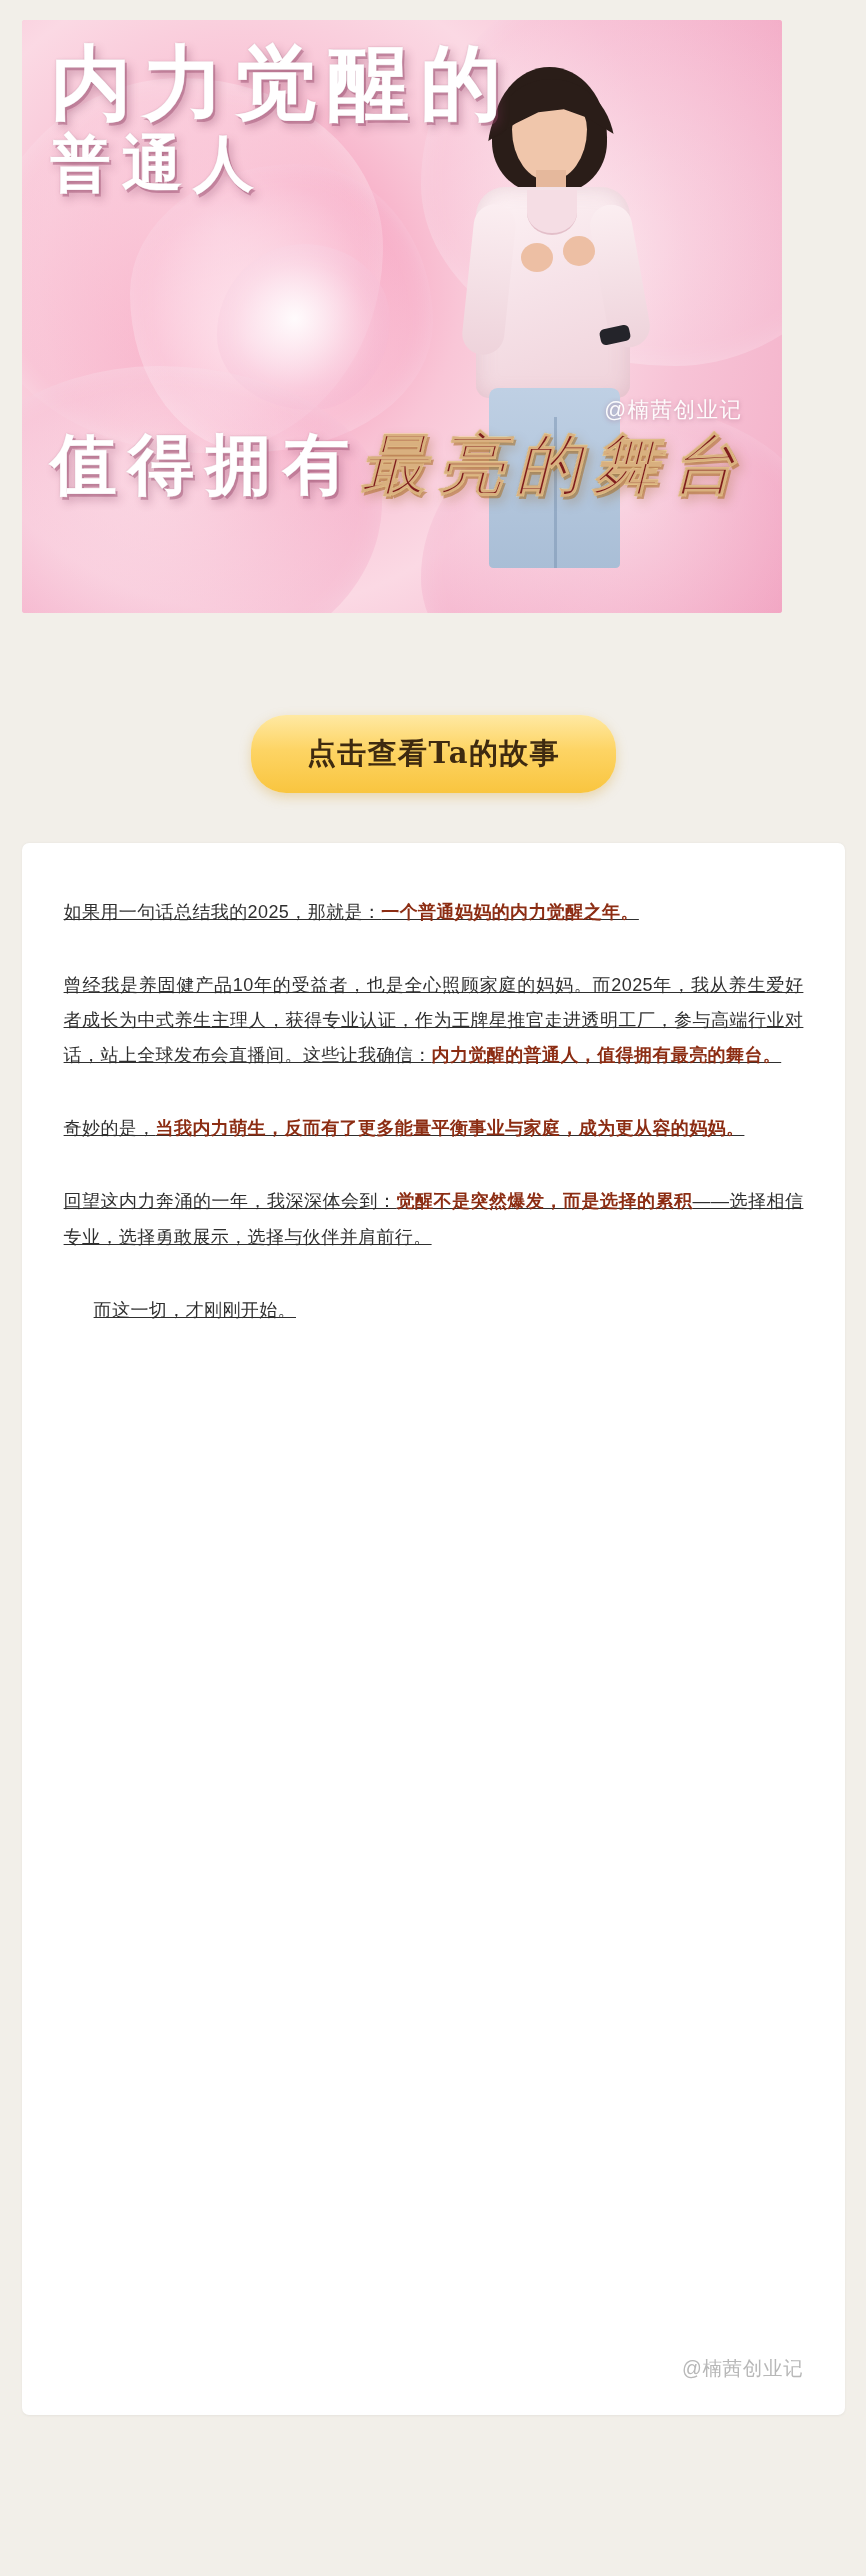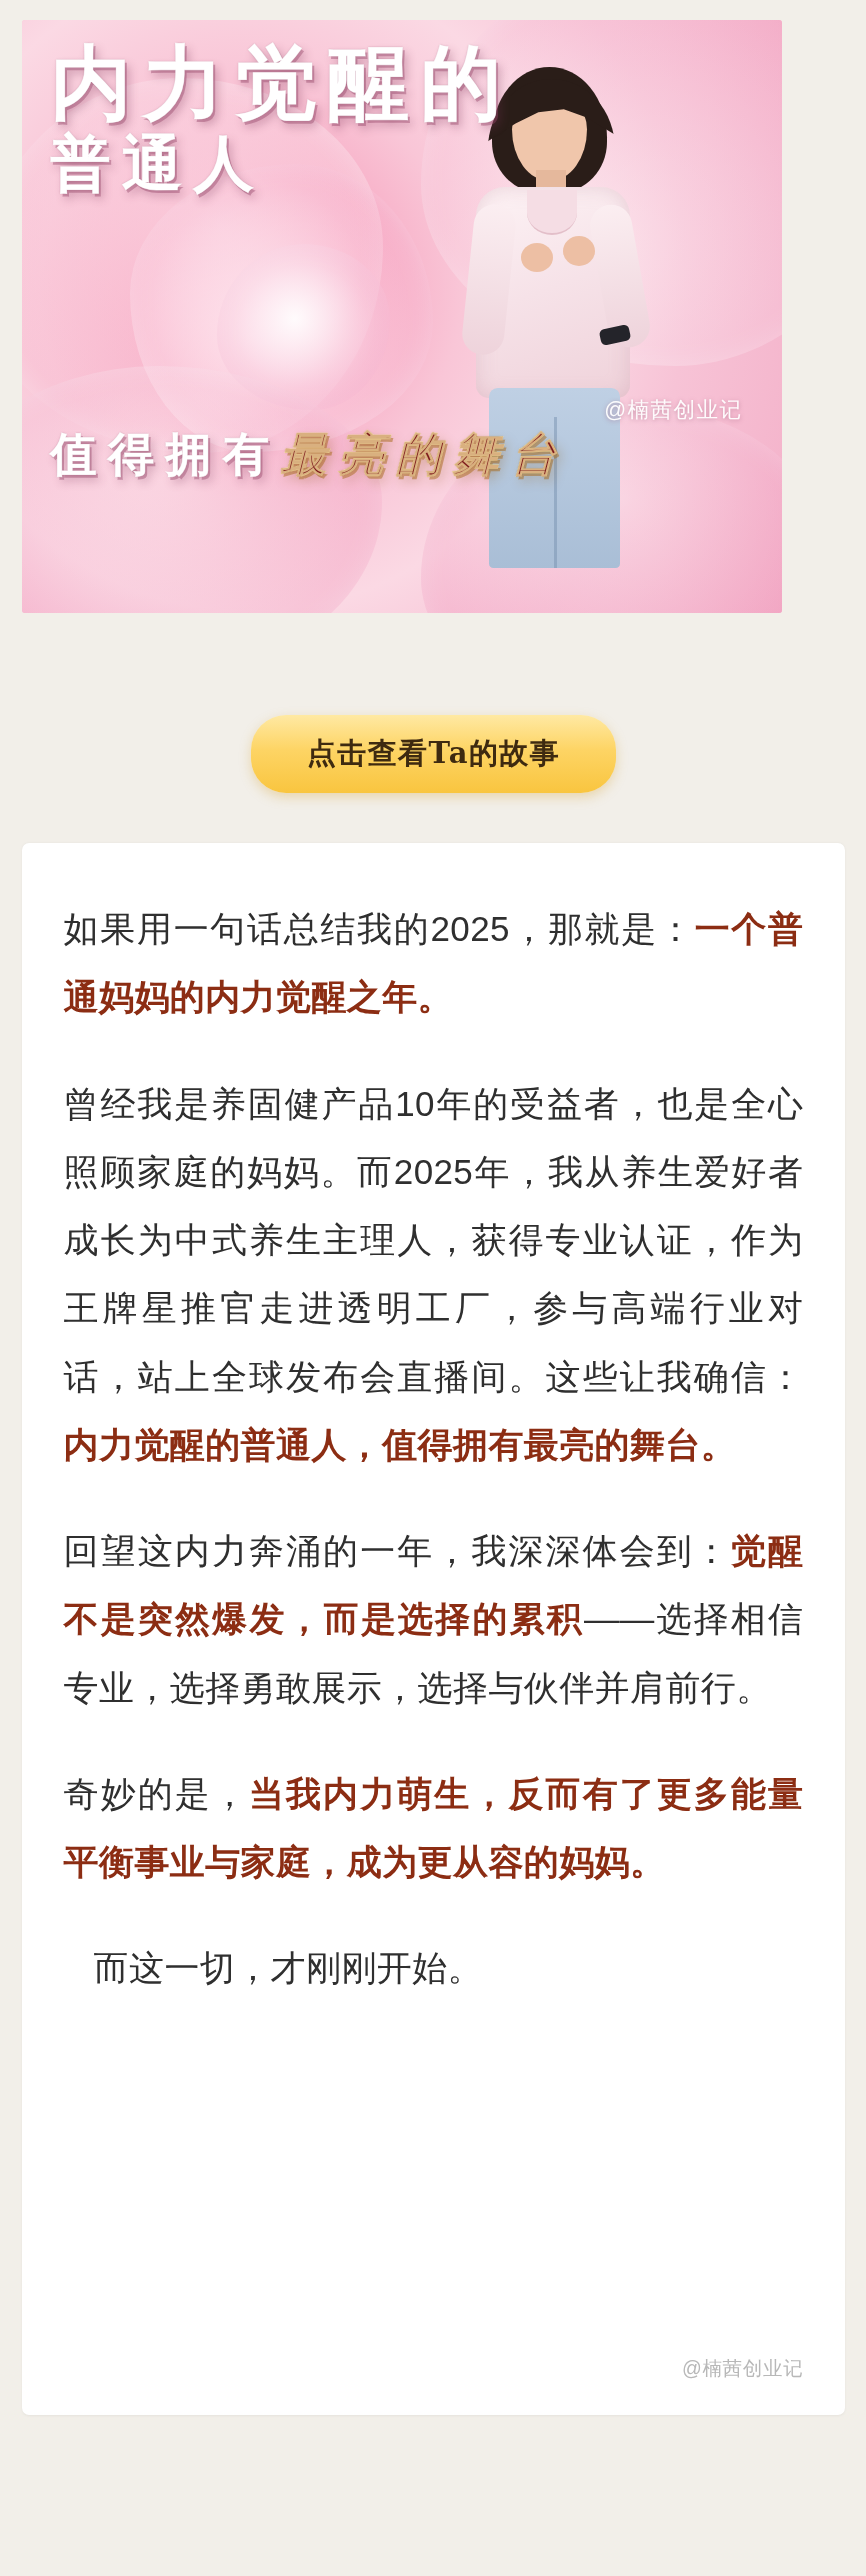--- a/index.html
+++ b/index.html
@@ -147,21 +147,21 @@
     color: #ffffff;
     text-shadow:
       0 0 1.4px rgba(130,60,90,0.55),
       2.2px 2.9px 0 rgba(150,70,105,0.42),
       4.3px 5.8px 10px rgba(120,50,85,0.32);
     -webkit-text-stroke: 0.7px rgba(255,255,255,0.6);
   }
   .title-1 { font-size: 81px; margin: 0 0 10px 0; }
   .title-2 { font-size: 60px; margin: 0 0 13px 0; }
   .title-3 {
-    font-size: 46px;
+    font-size: 66px;
     margin: 0;
     display: flex;
     align-items: baseline;
   }
   .title-3 .plain {
     color: #ffffff;
     text-shadow:
       0 0 1.4px rgba(130,60,90,0.55),
       2.2px 2.9px 0 rgba(150,70,105,0.42),
       4.3px 5.8px 10px rgba(120,50,85,0.32);
@@ -215,27 +215,28 @@
   .card {
     background: #ffffff;
     border-radius: 7.2px;
     padding: 52px 42px 29px 42px;
     box-shadow: 0 0.7px 2.9px rgba(0,0,0,0.05);
     position: relative;
     min-height: 1572px;
     box-sizing: border-box;
   }
   .para {
-    font-size: 35px;
+    font-size: 18px;
     line-height: 1.95;
     color: #2f2f2f;
     margin: 0 0 38px 0;
     letter-spacing: 0.4px;
     text-align: justify;
     font-family: "Liberation Sans", "DejaVu Sans", sans-serif;
+    text-decoration: underline;
   }
   .para:last-of-type { margin-bottom: 0; margin-left: 30px; }
   .em {
     color: #8c2d13;
     font-weight: bold;
   }
   .card-handle {
     position: absolute;
     right: 42px;
     bottom: 33px;
@@ -290,21 +291,21 @@
   </div>
 
   <div class="cta-wrap">
     <button class="cta-button">点击查看Ta的故事</button>
   </div>
 
   <div class="card">
     <div id="article-body">
         <p class="para"><span>如果用一句话总结我的2025，那就是：</span><span class="em">一个普通妈妈的内力觉醒之年。</span></p>
         <p class="para"><span>曾经我是养固健产品10年的受益者，也是全心照顾家庭的妈妈。而2025年，我从养生爱好者成长为中式养生主理人，获得专业认证，作为王牌星推官走进透明工厂，参与高端行业对话，站上全球发布会直播间。这些让我确信：</span><span class="em">内力觉醒的普通人，值得拥有最亮的舞台。</span></p>
+        <p class="para"><span>奇妙的是，</span><span class="em">当我内力萌生，反而有了更多能量平衡事业与家庭，成为更从容的妈妈。</span></p>
         <p class="para"><span>回望这内力奔涌的一年，我深深体会到：</span><span class="em">觉醒不是突然爆发，而是选择的累积</span><span>——选择相信专业，选择勇敢展示，选择与伙伴并肩前行。</span></p>
-        <p class="para"><span>奇妙的是，</span><span class="em">当我内力萌生，反而有了更多能量平衡事业与家庭，成为更从容的妈妈。</span></p>
         <p class="para"><span>而这一切，才刚刚开始。</span></p>
       </div>
     <div class="card-handle">@楠茜创业记</div>
   </div>
 
 </div>
 
 
 </body></html>

